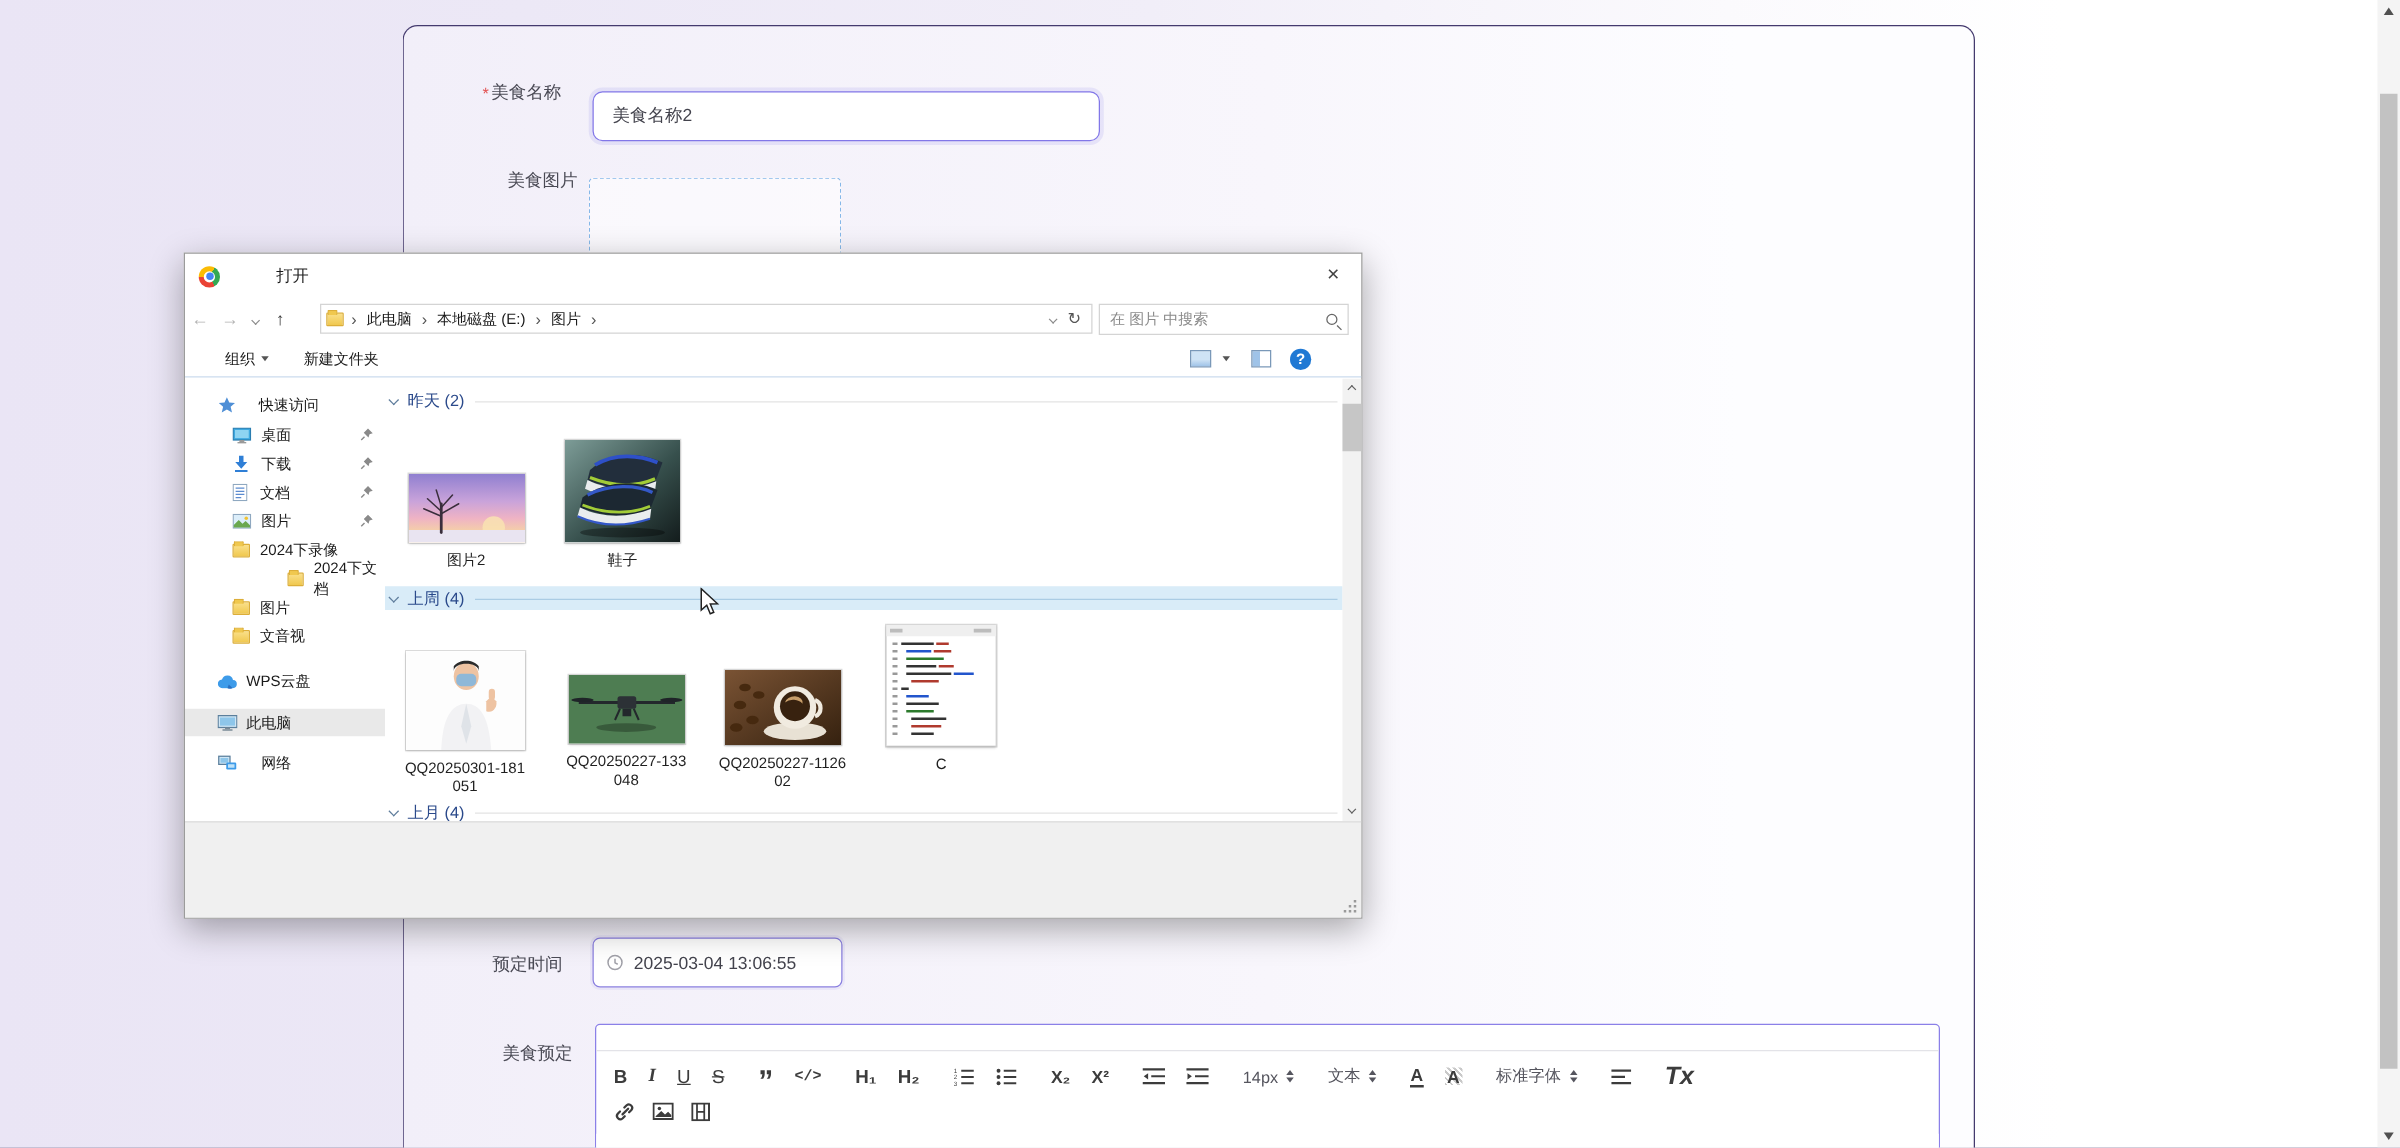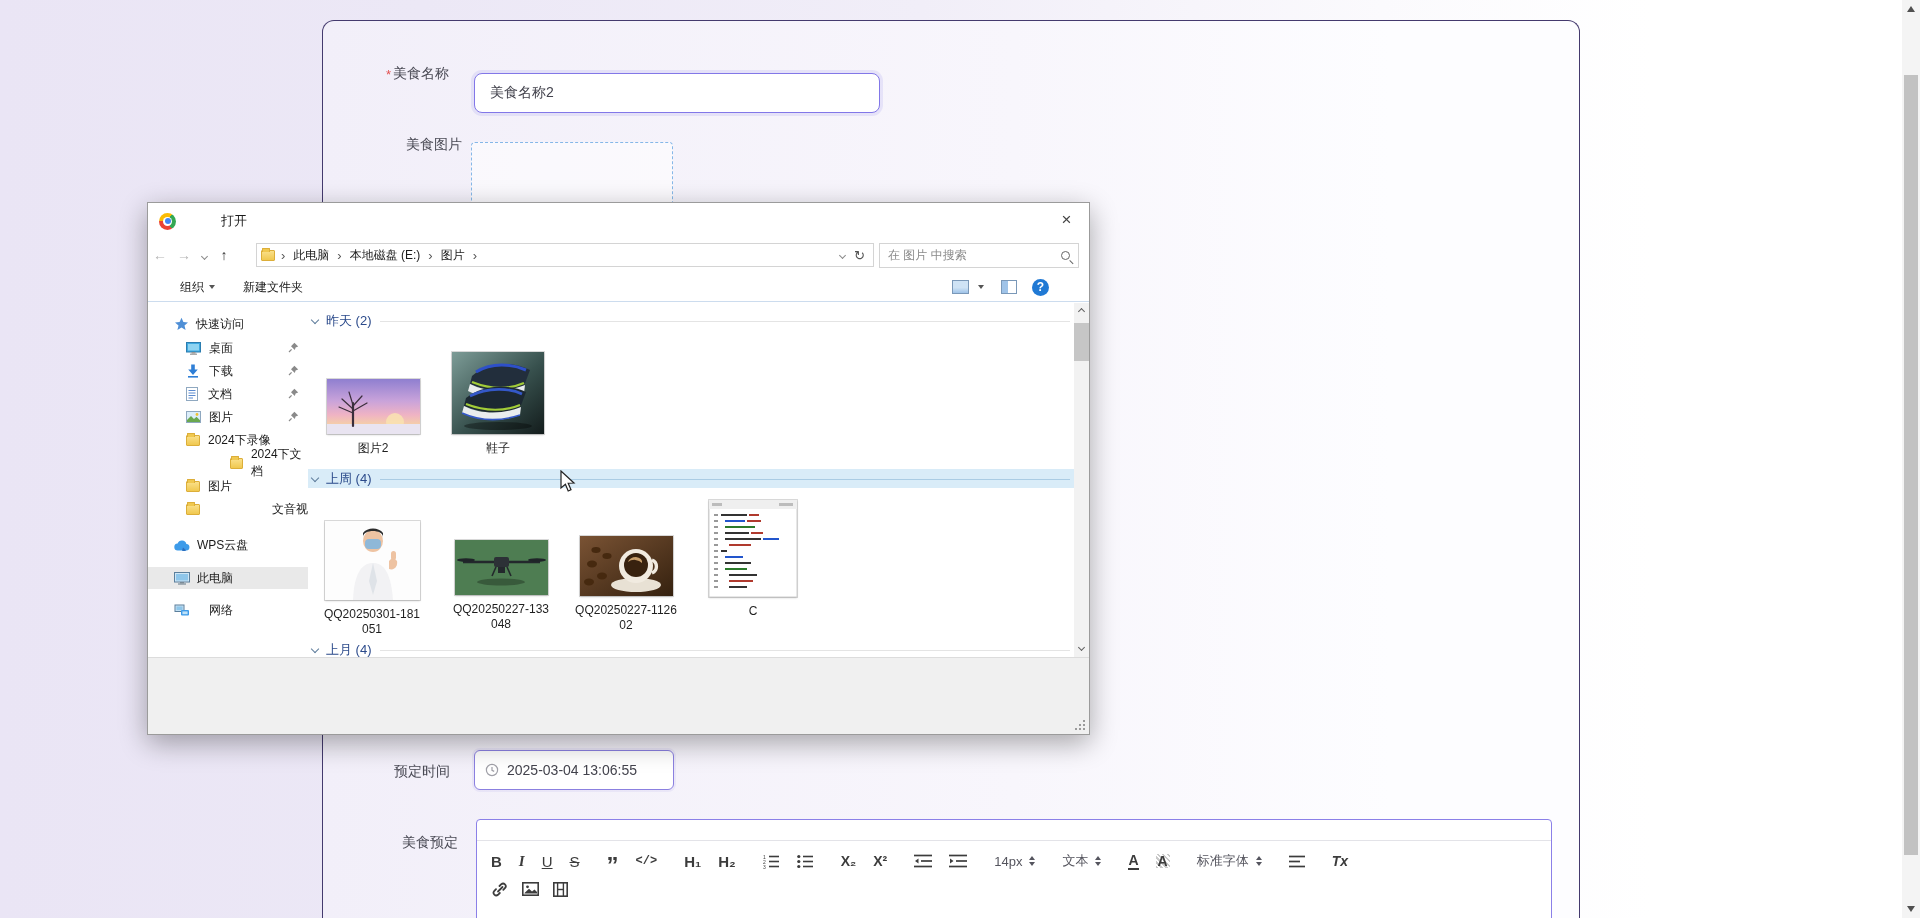--- a/index.html
+++ b/index.html
@@ -29,21 +29,21 @@
   .ed-toolbar { position:absolute; left:0; right:0; top:20px; border-top:1px solid #e3e3e8;
     border-bottom:1px solid #e3e3e8; padding:7px 14px 6px; }
   .ed-row { display:flex; align-items:center; gap:17px; height:26px; color:#3c3c3c; }
   .ti { font-size:15px; color:#3c3c3c; cursor:pointer; line-height:1; }
   .ti.b { font-weight:bold; } .ti.i { font-style:italic; font-family:"Liberation Serif",serif; font-weight:bold; }
   .ti.u { text-decoration:underline; } .ti.s { text-decoration:line-through; }
   .ti.q { font-size:24px; font-weight:bold; line-height:.5; position:relative; top:5px; }
   .ti.code { font-family:"Liberation Mono","DejaVu Sans Mono",monospace; font-size:12px; font-weight:bold; }
   .ti.h { font-weight:bold; font-size:15px; }
   .ti.sub,.ti.sup { font-size:14px; font-weight:bold; }
-  .ti.clear { font-style:italic; font-size:14px; font-weight:bold; }
+  .ti.clear { font-style:italic; font-size:20px; font-weight:bold; }
   .ti.colA { font-weight:bold; font-size:14px; border-bottom:2px solid #3c3c3c; padding-bottom:1px; }
   .ti.bgA { font-weight:bold; font-size:14px; padding:0 2px;
     background:repeating-linear-gradient(45deg,#c9c9c9 0 1.5px,#fff 1.5px 3.5px); }
   .ed-dd { display:flex; align-items:center; gap:7px; font-size:13px; color:#55555e; }
   .updown { display:flex; flex-direction:column; gap:2px; }
   .tri-up { width:0; height:0; border-left:3.5px solid transparent; border-right:3.5px solid transparent; border-bottom:4px solid #55555e; }
   .tri-dn { width:0; height:0; border-left:3.5px solid transparent; border-right:3.5px solid transparent; border-top:4px solid #55555e; }
   .gap-l { margin-left:10px; }
 
   
@@ -300,21 +300,21 @@
       <span class="pane-ic" style="margin-left:8px;"></span>
       <span class="help-ic" style="margin-left:6px;">?</span>
     </span>
   </div>
 
   <div>
     <div class="side-item" style="top:110px;">
       <svg style="margin-left:26px;" width="15" height="15" viewBox="0 0 15 15">
           <path d="M7.5 0.8 L9.4 5 L14 5.4 L10.5 8.4 L11.6 13 L7.5 10.6 L3.4 13 L4.5 8.4 L1 5.4 L5.6 5 Z" fill="#4f8fd6"></path>
         </svg>
-      <span class="si-label" style="margin-left:7px;">快速访问</span>
+      <span class="si-label" style="margin-left:18px;">快速访问</span>
     </div>
     <div class="side-item" style="top:134px;">
       <svg style="margin-left:38px;" width="15" height="13" viewBox="0 0 15 13">
           <rect x="0.5" y="0.5" width="14" height="9.5" fill="#3fa9e0" stroke="#2b7db0"></rect>
           <rect x="2" y="2" width="11" height="6.5" fill="#8fd4f2"></rect>
           <rect x="5.5" y="10" width="4" height="1.6" fill="#9a9a9a"></rect>
           <rect x="4" y="11.6" width="7" height="1.2" fill="#9a9a9a"></rect>
         </svg>
       <span class="si-label" style="margin-left:8px;">桌面</span>
       <svg class="pin" width="11" height="11" viewBox="0 0 11 11">
@@ -366,21 +366,21 @@
       <span class="si-label" style="margin-left:8px;">2024下录像</span>
     </div>
     <div class="side-item" style="top:249px;padding-left:44px;">
       <span class="folder-ic" style="margin-left:38px;"></span>
       <span class="si-label" style="margin-left:8px;">2024下文档</span>
     </div>
     <div class="side-item" style="top:272px;">
       <span class="folder-ic" style="margin-left:38px;"></span>
       <span class="si-label" style="margin-left:8px;">图片</span>
     </div>
-    <div class="side-item" style="top:295px;justify-content:space-between;">
+    <div class="side-item" style="top:295px;">
       <span class="folder-ic" style="margin-left:38px;"></span>
       <span class="si-label" style="margin-left:8px;">文音视</span>
     </div>
     <div class="side-item" style="top:331px;">
       <svg style="margin-left:26px;" width="16" height="11" viewBox="0 0 16 11">
           <path d="M4 10.5 a3.5 3.5 0 0 1-0.4-7 A4.6 4.6 0 0 1 12.4 4 A3.2 3.2 0 0 1 12 10.5 Z" fill="#3d9be9"></path>
           <path d="M8 10.5 a3 3 0 0 0 4-0.2 L9 7.5 Z" fill="#2a6fc0"></path>
         </svg>
       <span class="si-label" style="margin-left:7px;">WPS云盘</span>
     </div>

